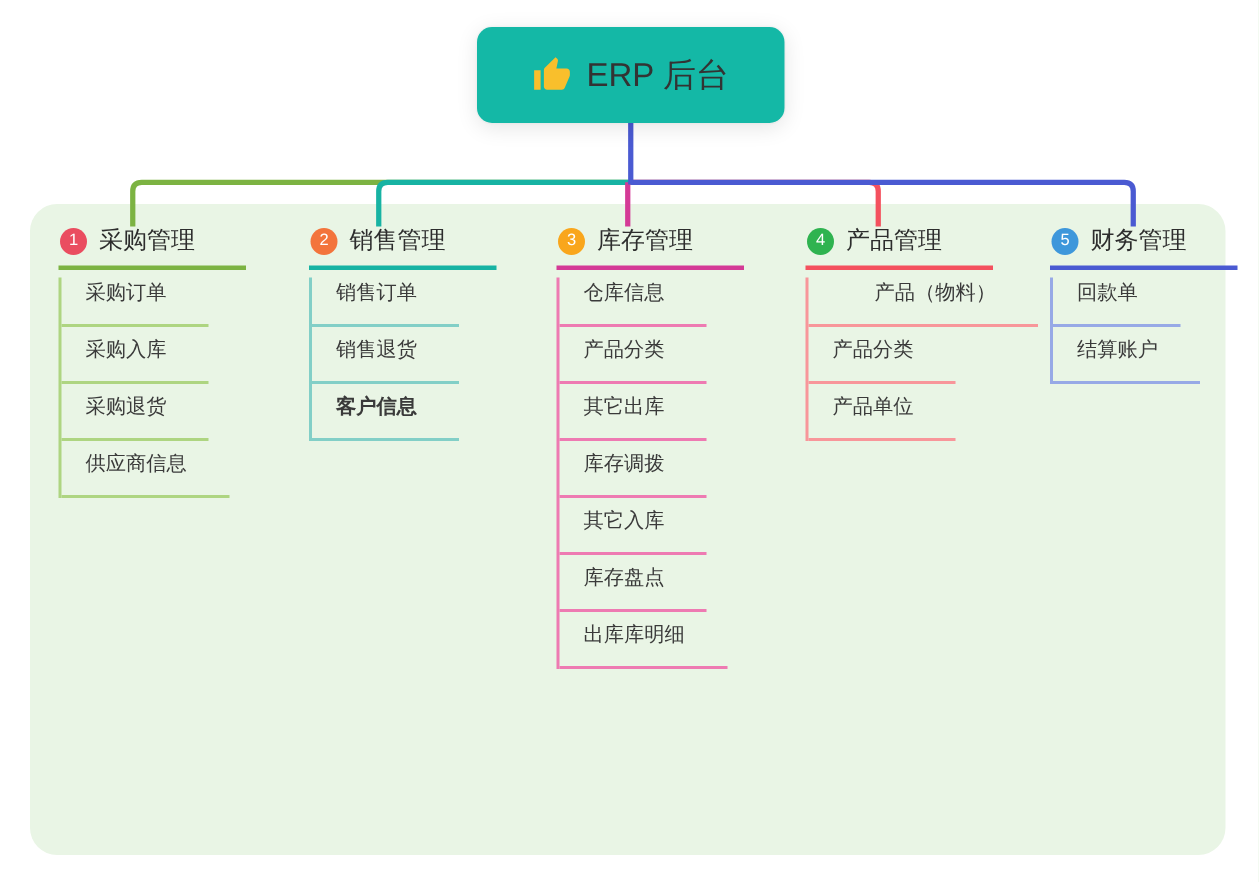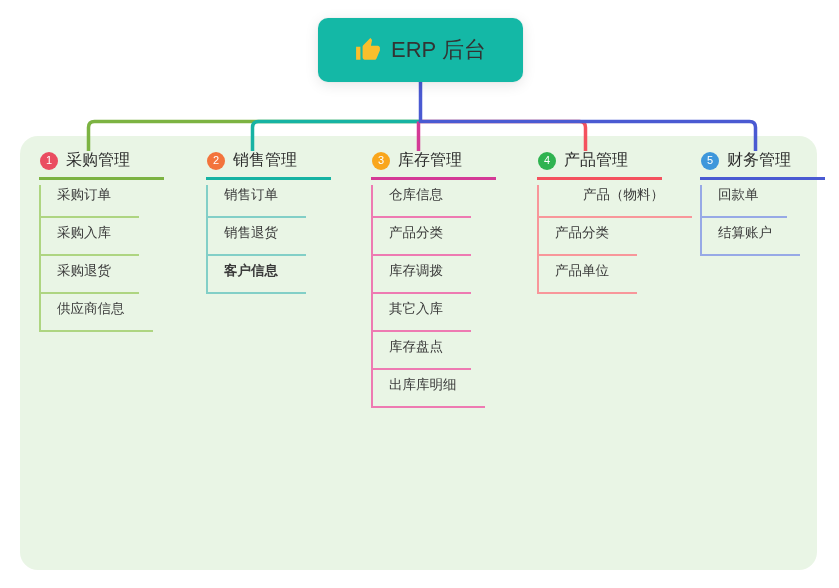--- a/index.html
+++ b/index.html
@@ -124,20 +124,23 @@
     </div>
     <div class="children" style="border-left-color: rgb(238, 122, 178);">
   <div class="child" style="border-bottom-color: rgb(238, 122, 178);">
     <span class="child-label">仓库信息</span>
   </div>
 
   <div class="child" style="border-bottom-color: rgb(238, 122, 178);">
     <span class="child-label">产品分类</span>
   </div>
 
+  <div class="child" style="border-bottom-color: rgb(238, 122, 178);">
+    <span class="child-label">其它出库</span>
+  </div>
 
   <div class="child" style="border-bottom-color: rgb(238, 122, 178);">
     <span class="child-label">库存调拨</span>
   </div>
 
   <div class="child" style="border-bottom-color: rgb(238, 122, 178);">
     <span class="child-label">其它入库</span>
   </div>
 
   <div class="child" style="border-bottom-color: rgb(238, 122, 178);">

